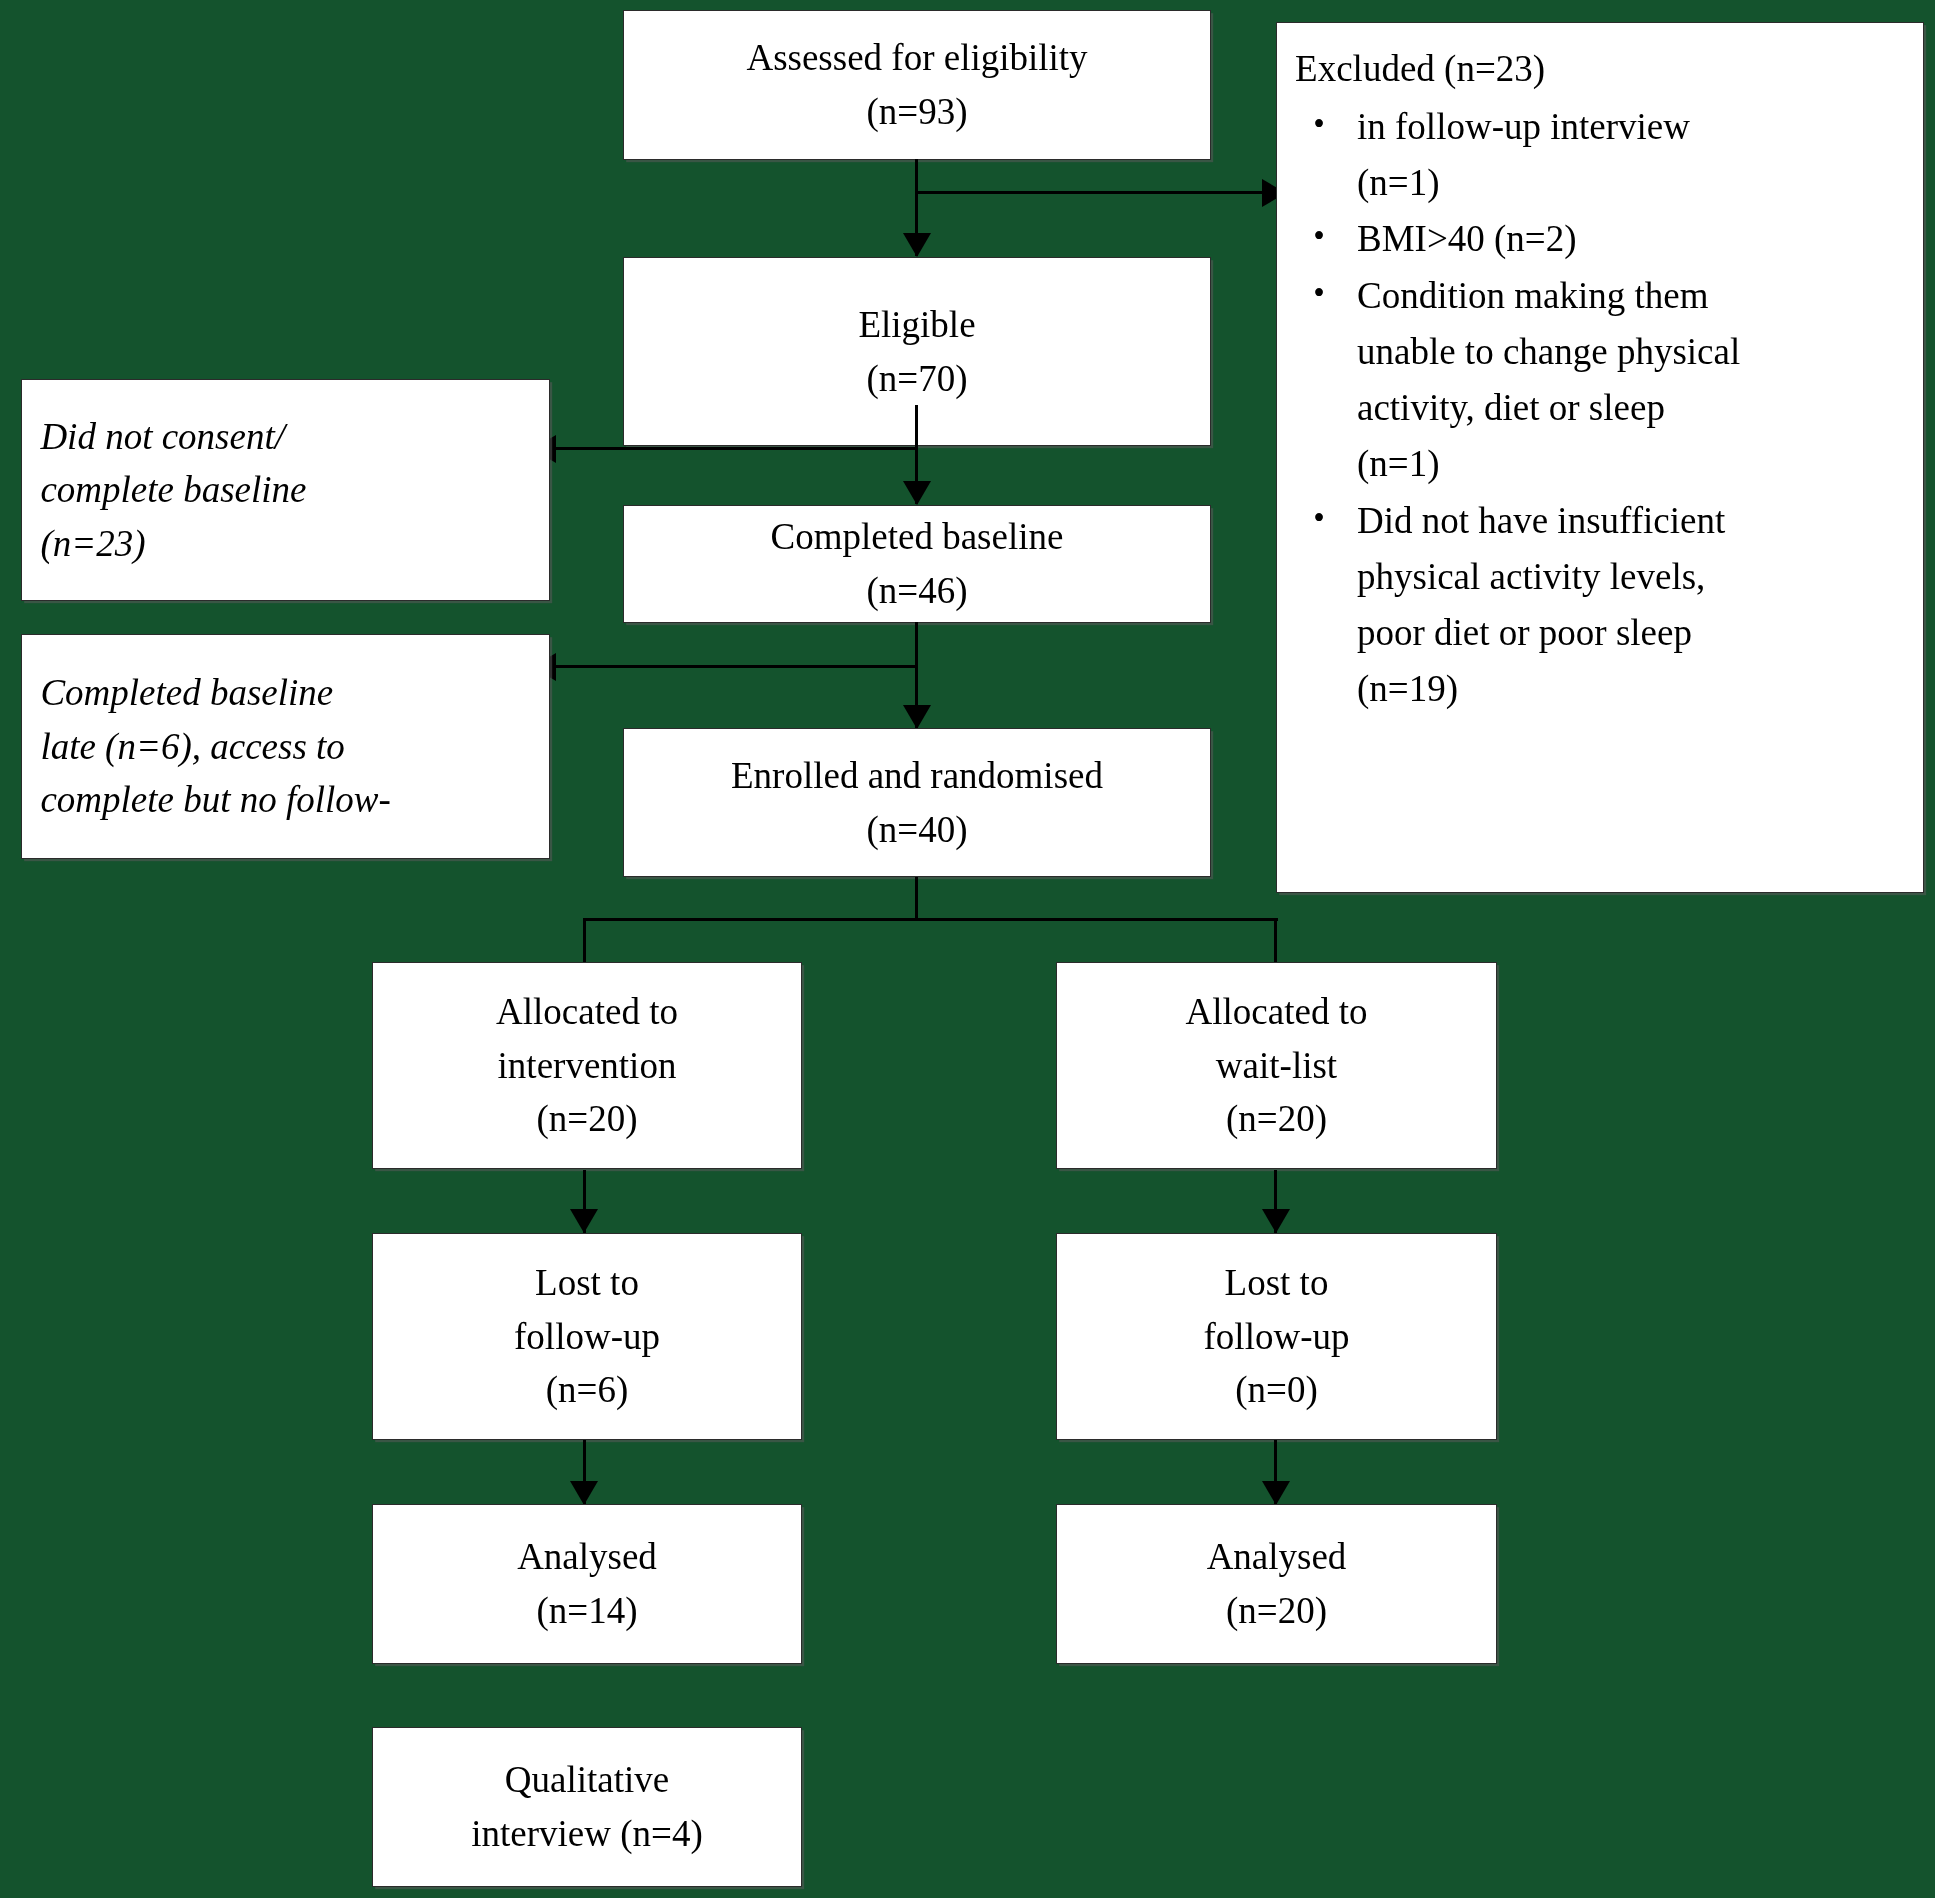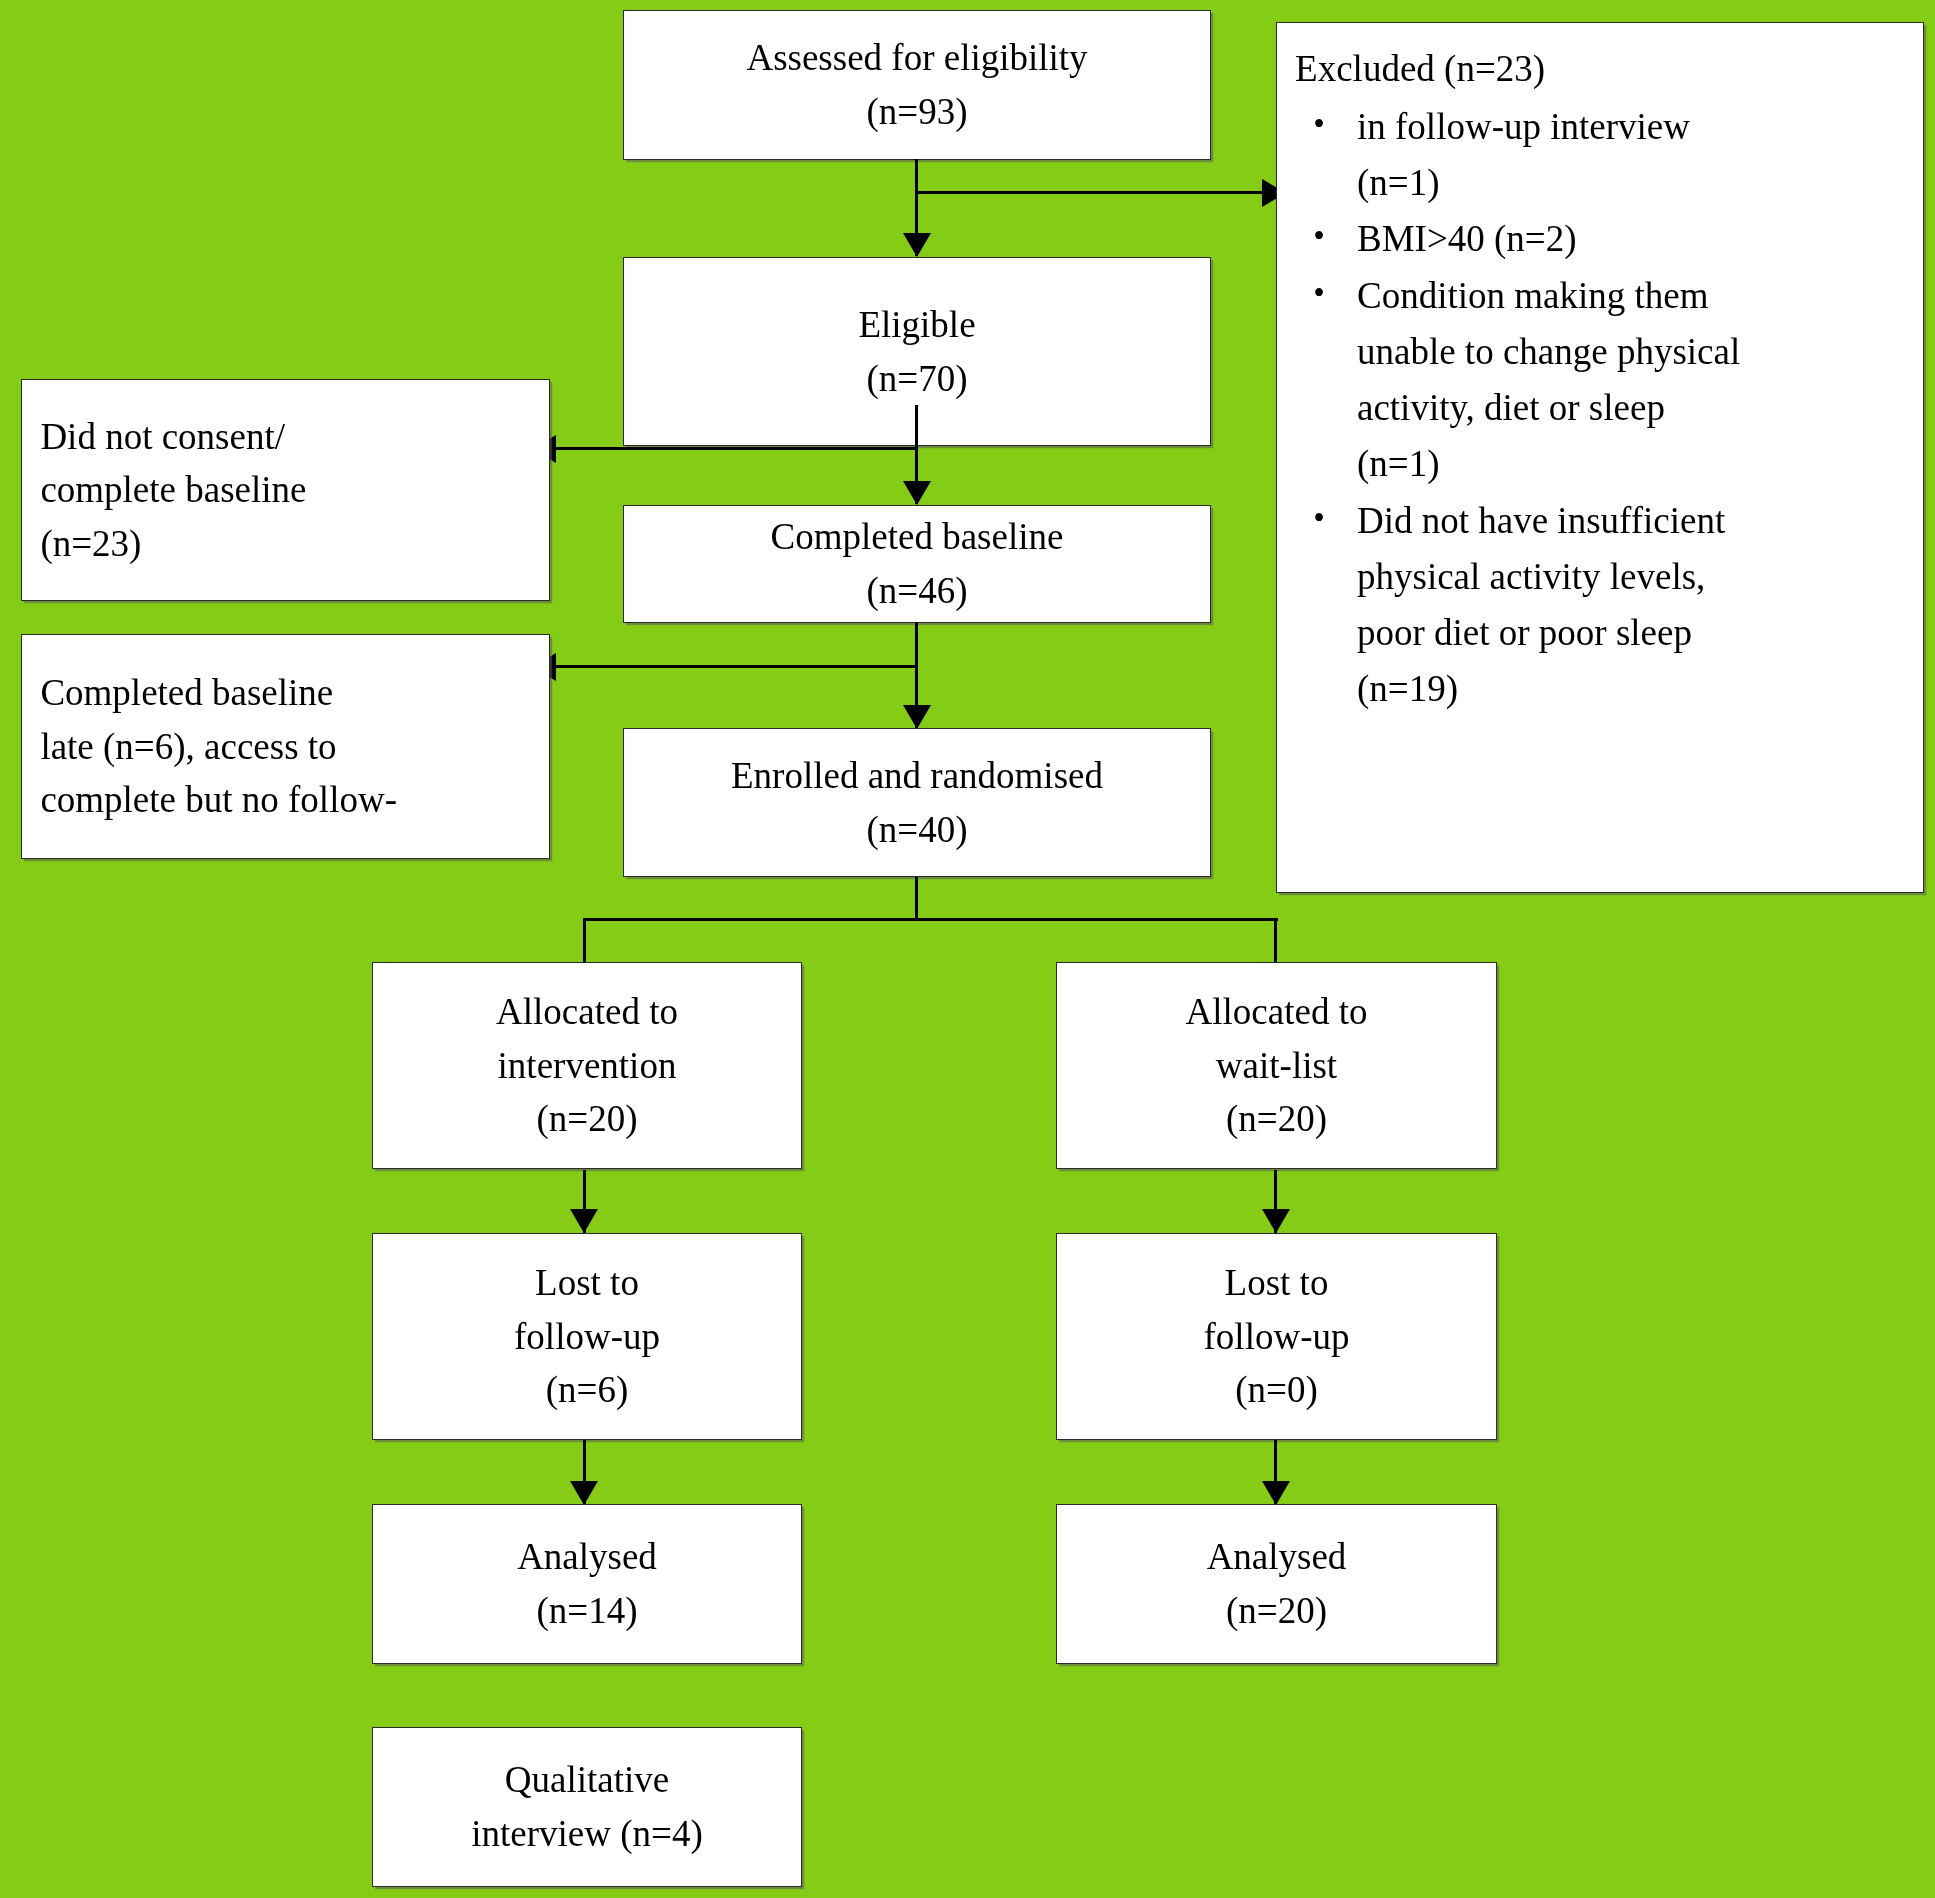--- a/index.html
+++ b/index.html
@@ -5,21 +5,21 @@
 <style>
   html, body {
     margin: 0;
     padding: 0;
     background: #ffffff;
   }
   #canvas {
     position: relative;
     width: 1936px;
     height: 1898px;
-    background: #84cc16;
+    background: #14532d;
     font-family: "Liberation Serif", "DejaVu Serif", serif;
     color: #000000;
     overflow: hidden;
   }
 
   
   .node {
     position: absolute;
     box-sizing: border-box;
     background: #ffffff;
@@ -35,21 +35,21 @@
   }
   .node .line { display: block; white-space: nowrap; }
 
   
   .node.leftbox {
     align-items: flex-start;
     justify-content: center;
     text-align: left;
     padding: 11.8px 0 11.8px 18px;
   }
-  .node.leftbox .line { white-space: nowrap; }
+  .node.leftbox .line { white-space: nowrap; font-style: italic; }
 
   
   .panel {
     position: absolute;
     box-sizing: border-box;
     background: #ffffff;
     border: 1.6px solid #2b2b2b;
     box-shadow: 2.7px 2.7px 0 -0.5px rgba(90,90,90,0.55);
     font-size: 37px;
     line-height: 1.52;

